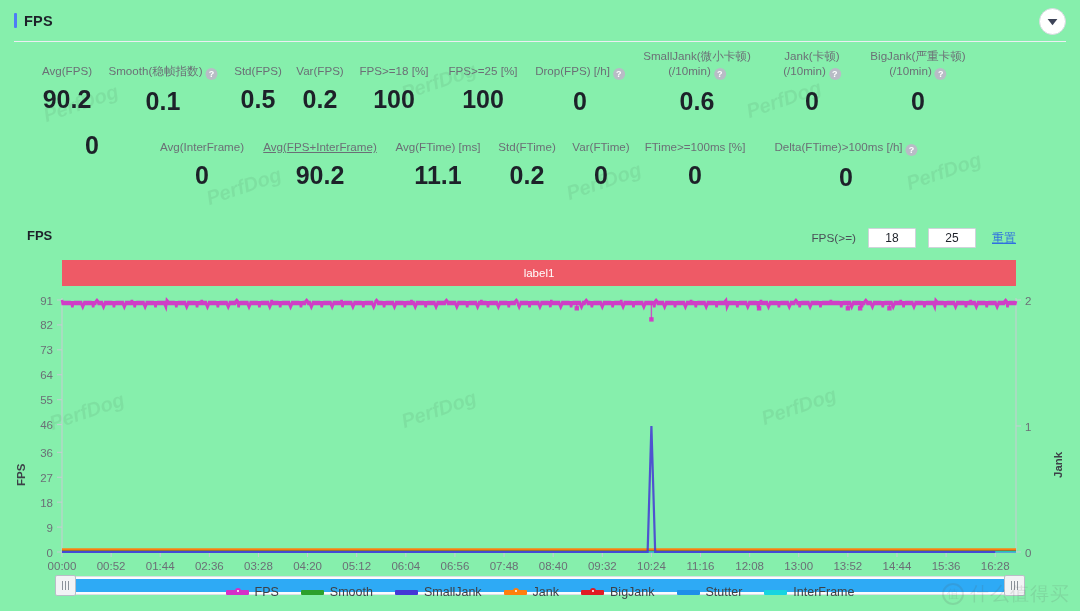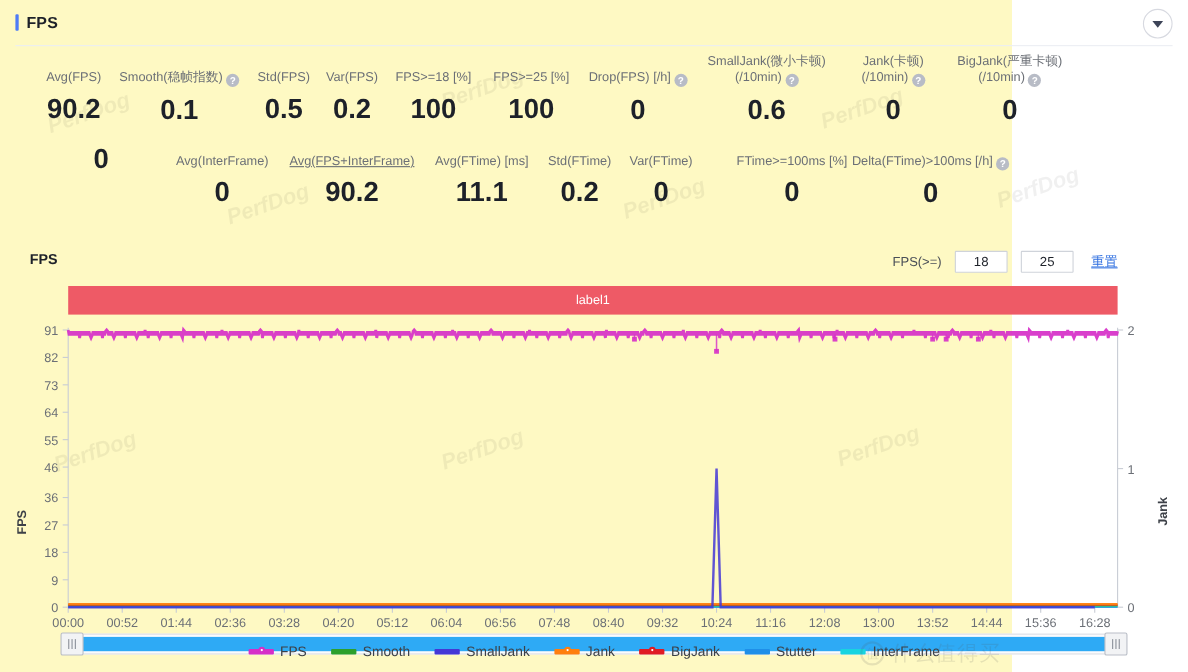--- a/index.html
+++ b/index.html
@@ -4,21 +4,21 @@
 <style>
   * { box-sizing: border-box; }
   html, body {
     margin: 0; padding: 0;
     width: 1080px; height: 611px;
     background: #ffffff;
     font-family: "Liberation Sans", "DejaVu Sans", sans-serif;
     color: #333;
     overflow: hidden;
   }
-  #app { position: relative; width: 920px; height: 611px; background:#fef9c3; }
+  #app { position: relative; width: 1080px; height: 611px; background:#86efac; }
 
   
   .panel-header {
     position: absolute; left: 0; top: 0; width: 1080px; height: 41px;
     display: flex; align-items: center;
   }
   .title-wrap { display: flex; align-items: center; margin-left: 14px; }
   .title-bar {
     width: 3px; height: 15px; background: #4e7cf6; border-radius: 1px;
     margin-right: 7px;
@@ -274,21 +274,21 @@
             <div>Std(FTime)</div>
           </div>
           <div class="stat-value">0.2</div>
         </div>
         <div class="stat-cell" style="left: 601px; top: 0px;">
           <div class="stat-label" style="padding-top: 15px;">
             <div>Var(FTime)</div>
           </div>
           <div class="stat-value">0</div>
         </div>
-        <div class="stat-cell" style="left: 720px; top: 0px;">
+        <div class="stat-cell" style="left: 695px; top: 0px;">
           <div class="stat-label" style="padding-top: 15px;">
             <div>FTime&gt;=100ms [%]</div>
           </div>
           <div class="stat-value">0</div>
         </div>
         <div class="stat-cell" style="left: 846px; top: 0px;">
           <div class="stat-label" style="padding-top: 15px;">
             <div>Delta(FTime)&gt;100ms [/h]<span class="q">?</span></div>
           </div>
           <div class="stat-value">0</div>

